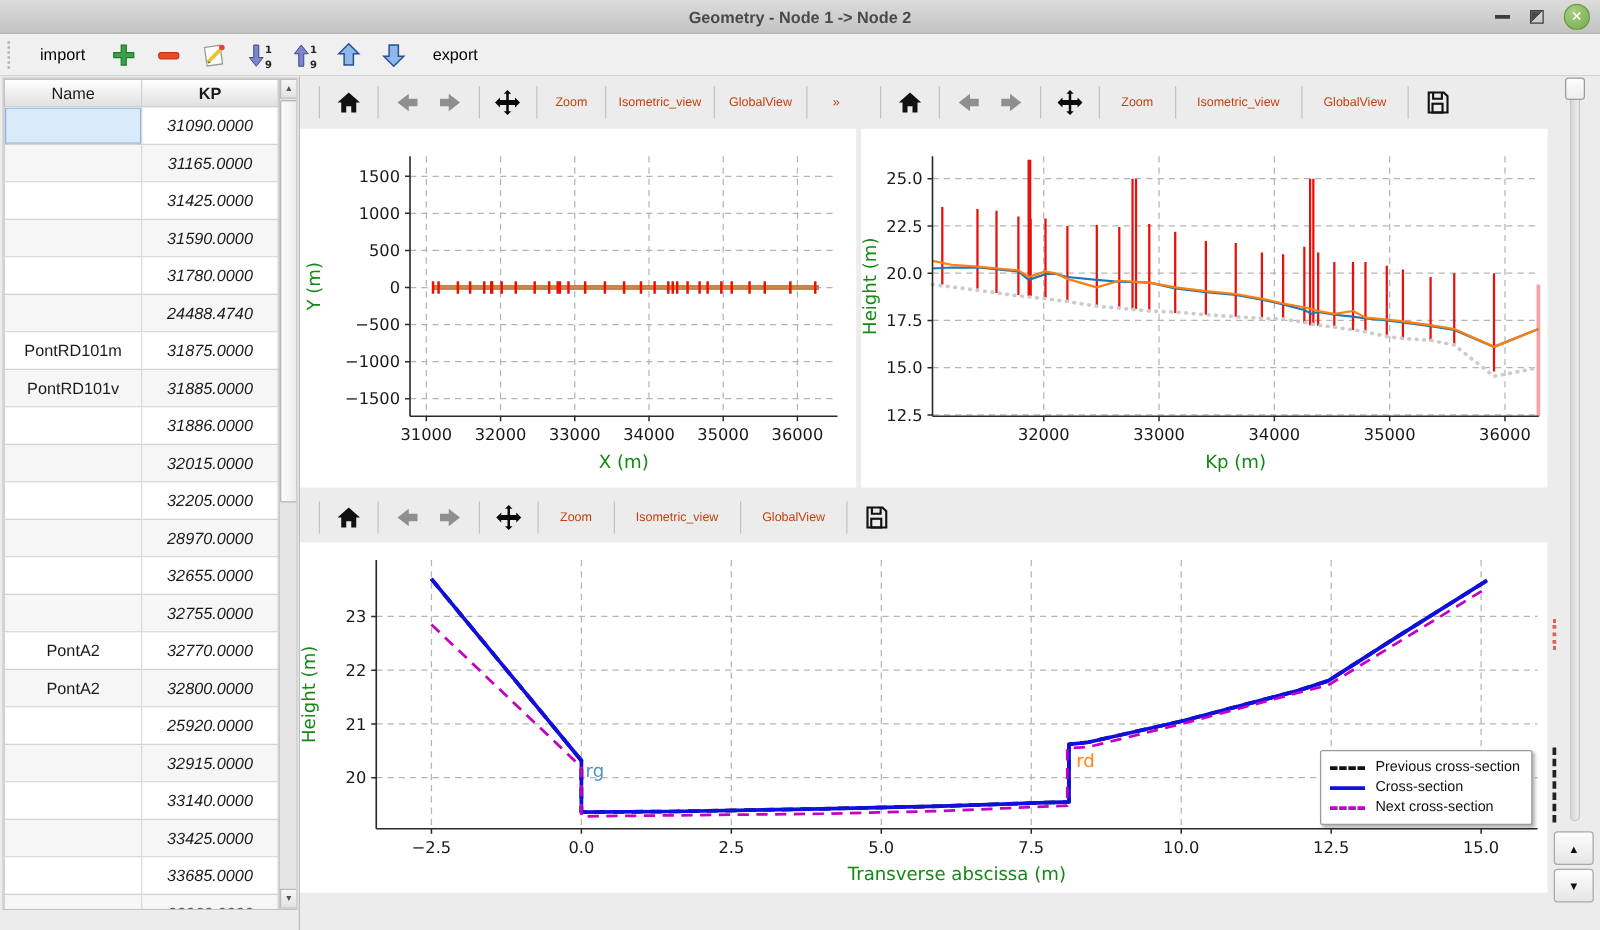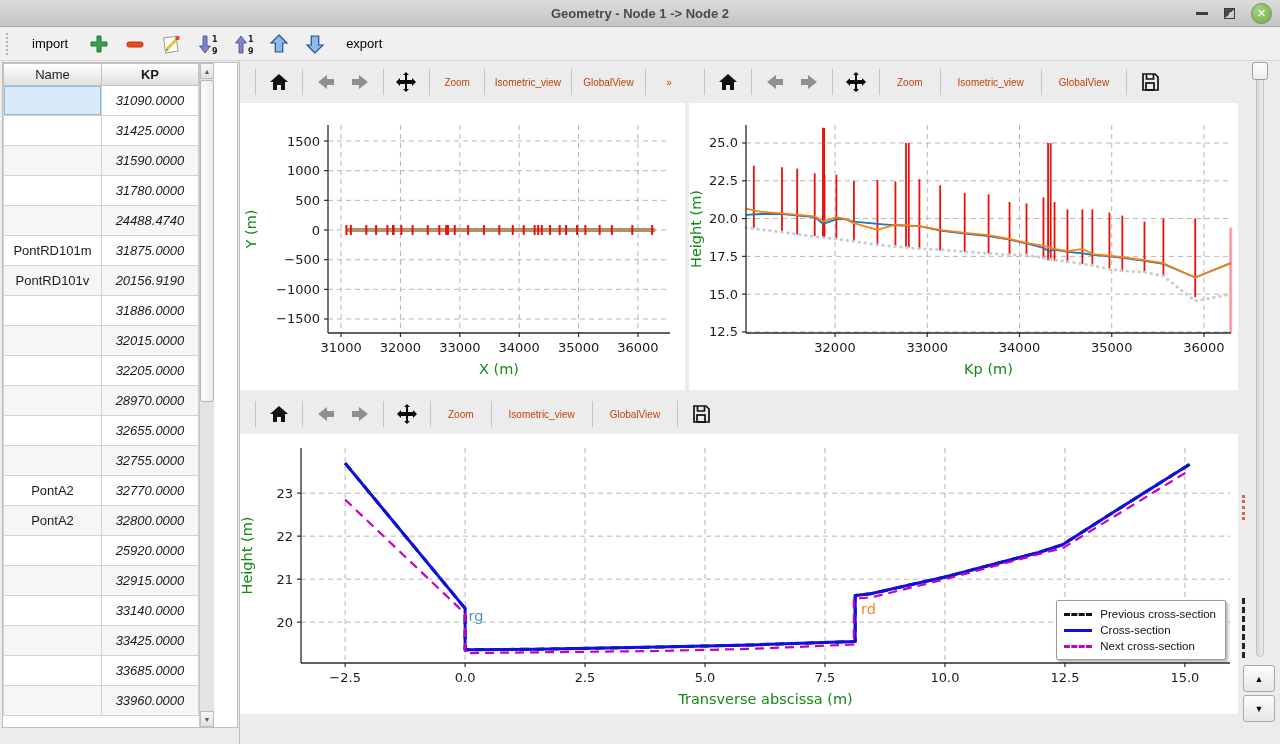--- a/index.html
+++ b/index.html
@@ -17,21 +17,21 @@
   .main-toolbar { height:34px; background:#f0f0f0; border-bottom:1px solid #d4d4d4;
     display:flex; align-items:center; gap:6px; padding-left:6px; }
   .drag-handle { width:6px; height:22px; border-left:2px dotted #b2b2b2; margin-right:4px; }
   .flat-btn { border:none; background:transparent; font:inherit; padding:4px 10px; cursor:pointer; }
   .icon-btn { border:none; background:transparent; width:30px; height:28px; display:flex; align-items:center; justify-content:center; cursor:pointer; }
   .content { display:grid; grid-template-columns:240px 999px 40px; height:683px; background:#ececec; }
   
   .left-panel { border-right:1px solid #bdbdbd; background:#ececec; position:relative; }
   .table-wrap { position:absolute; left:2px; top:1px; width:236px; height:666px; overflow:hidden;
     background:#fff; border:1px solid #c0c0c0; display:flex; }
-  .table-cols { width:196px; }
+  .table-cols { width:220px; }
   .thead { display:flex; height:23px; }
   .th { background:linear-gradient(#ffffff,#e0e0e0); border:1px solid #c2c2c2; border-left:none;
     display:flex; align-items:center; justify-content:center; font-size:13px; }
   .th:first-child { border-left:1px solid #c2c2c2; }
   .th.name { width:111px; } .th.kp { width:109px;font-weight:bold; }
   .tbody { }
   .trow { display:flex; height:30px; }
   .trow.alt .tcell { background:#f6f6f6; }
   .tcell { border-right:1px solid #d2d2d2; border-bottom:1px solid #d2d2d2; background:#fff;
     display:flex; align-items:center; justify-content:center; font-size:13px; }
@@ -144,20 +144,24 @@
       <div class="table-cols">
         <div class="thead">
           <div class="th name">Name</div>
           <div class="th kp">KP</div>
         </div>
         <div class="tbody">
             <div class="trow">
               <div class="tcell name selected"></div>
               <div class="tcell kp">31090.0000</div>
             </div>
+            <div class="trow alt">
+              <div class="tcell name"></div>
+              <div class="tcell kp">31165.0000</div>
+            </div>
             <div class="trow">
               <div class="tcell name"></div>
               <div class="tcell kp">31425.0000</div>
             </div>
             <div class="trow alt">
               <div class="tcell name"></div>
               <div class="tcell kp">31590.0000</div>
             </div>
             <div class="trow">
               <div class="tcell name"></div>
@@ -166,21 +170,21 @@
             <div class="trow alt">
               <div class="tcell name"></div>
               <div class="tcell kp">24488.4740</div>
             </div>
             <div class="trow">
               <div class="tcell name">PontRD101m</div>
               <div class="tcell kp">31875.0000</div>
             </div>
             <div class="trow alt">
               <div class="tcell name">PontRD101v</div>
-              <div class="tcell kp">20156.9190</div>
+              <div class="tcell kp">31885.0000</div>
             </div>
             <div class="trow">
               <div class="tcell name"></div>
               <div class="tcell kp">31886.0000</div>
             </div>
             <div class="trow alt">
               <div class="tcell name"></div>
               <div class="tcell kp">32015.0000</div>
             </div>
             <div class="trow">

